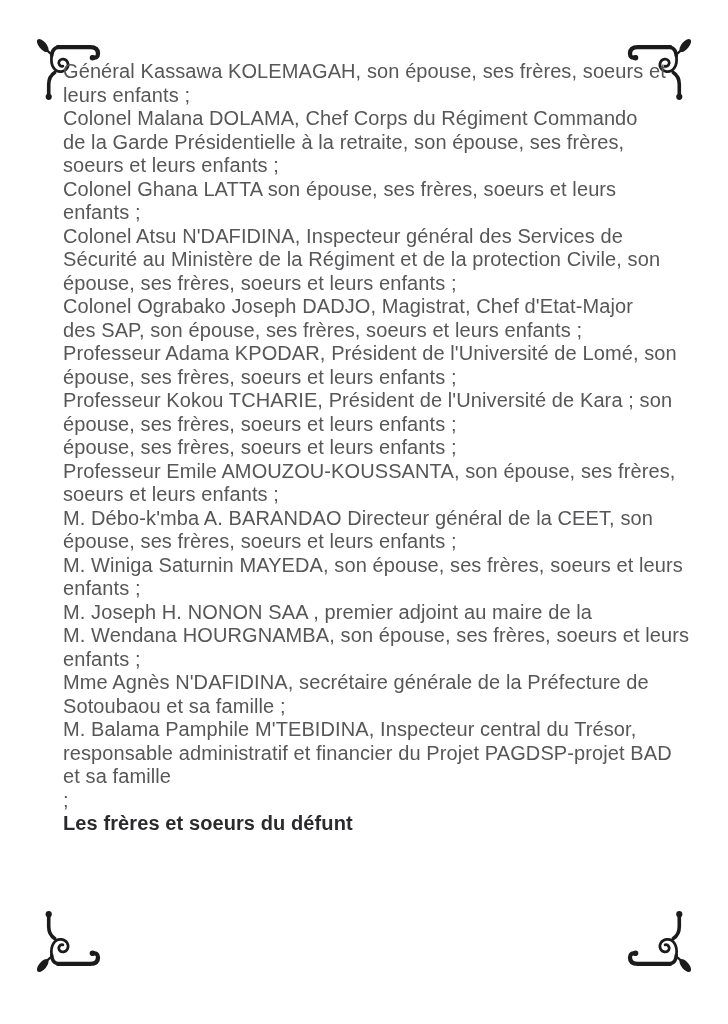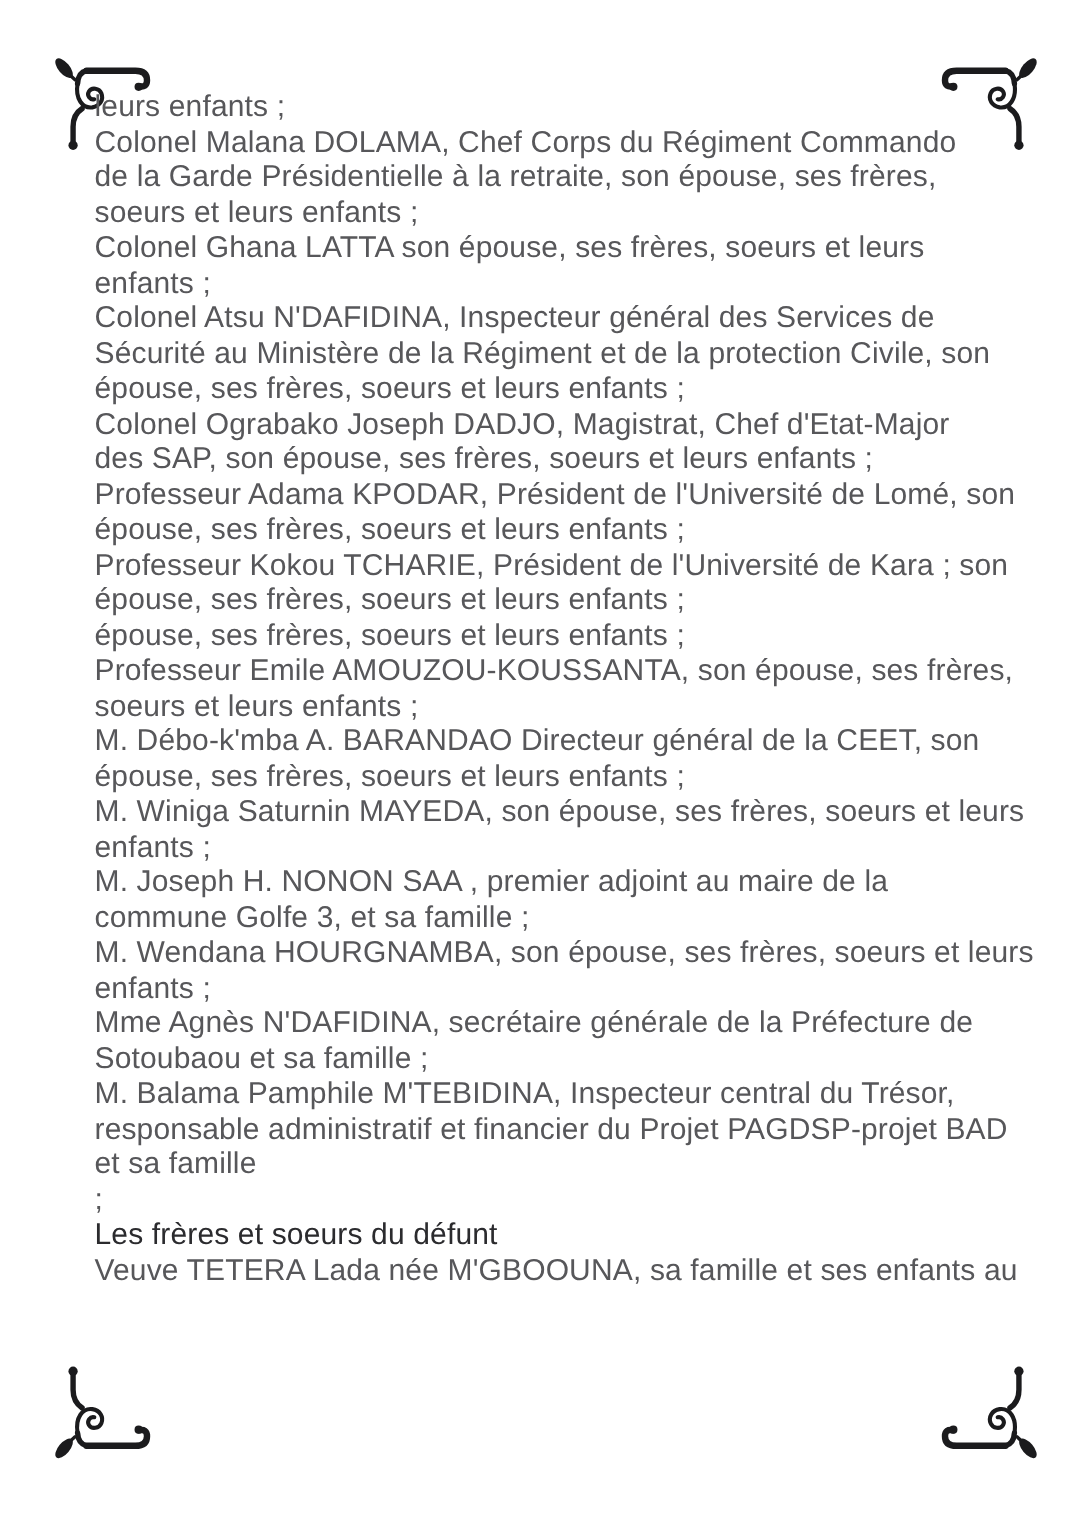--- a/index.html
+++ b/index.html
@@ -22,21 +22,21 @@
     top: 60px;
     right: 18px;
     color: var(--text-color, #57575a);
     font-size: 20px;
     line-height: 23.5px;
     letter-spacing: 0.1px;
   }
   .paragraph { margin: 0; }
   .line { white-space: nowrap; }
   .paragraph.bold .line {
-    font-weight: 400;
+    font-weight: 700;
     color: var(--heading-color, #2b2b2e);
   }
   .corner {
     position: absolute;
     width: 72px;
     height: 72px;
     color: var(--ornament-color, #1b1b1d);
   }
   .corner svg { width: 100%; height: 100%; display: block; }
   .corner.tl { left: 32px;  top: 36px; }
@@ -80,20 +80,21 @@
       </svg>
   </div>
   <div class="corner br">
     <svg>
         <use href="#corner-flourish"></use>
       </svg>
   </div>
 
   <div class="text-block">
       <div class="paragraph">
+        <div class="line">Général Kassawa KOLEMAGAH, son épouse, ses frères, soeurs et</div>
         <div class="line">leurs enfants ;</div>
       </div>
       <div class="paragraph">
         <div class="line">Colonel Malana DOLAMA, Chef Corps du Régiment Commando</div>
         <div class="line">de la Garde Présidentielle à la retraite, son épouse, ses frères,</div>
         <div class="line">soeurs et leurs enfants ;</div>
       </div>
       <div class="paragraph">
         <div class="line">Colonel Ghana LATTA son épouse, ses frères, soeurs et leurs</div>
         <div class="line">enfants ;</div>
@@ -125,21 +126,20 @@
       <div class="paragraph">
         <div class="line">M. Débo-k'mba A. BARANDAO Directeur général de la CEET, son</div>
         <div class="line">épouse, ses frères, soeurs et leurs enfants ;</div>
       </div>
       <div class="paragraph">
         <div class="line">M. Winiga Saturnin MAYEDA, son épouse, ses frères, soeurs et leurs</div>
         <div class="line">enfants ;</div>
       </div>
       <div class="paragraph">
         <div class="line">M. Joseph H. NONON SAA , premier adjoint au maire de la</div>
-        <div class="line">commune Golfe 3, et sa famille ;</div>
       </div>
       <div class="paragraph">
         <div class="line">M. Wendana HOURGNAMBA, son épouse, ses frères, soeurs et leurs</div>
         <div class="line">enfants ;</div>
       </div>
       <div class="paragraph">
         <div class="line">Mme Agnès N'DAFIDINA, secrétaire générale de la Préfecture de</div>
         <div class="line">Sotoubaou et sa famille ;</div>
       </div>
       <div class="paragraph">
@@ -147,17 +147,16 @@
         <div class="line">responsable administratif et financier du Projet PAGDSP-projet BAD</div>
         <div class="line">et sa famille</div>
       </div>
       <div class="paragraph">
         <div class="line">;</div>
       </div>
       <div class="paragraph bold">
         <div class="line">Les frères et soeurs du défunt</div>
       </div>
       <div class="paragraph">
-        <div class="line">Veuve TETERA Lada née M'GBOOUNA, sa famille et ses enfants au</div>
       </div>
     </div>
 
 </div>
 
 </body></html>

